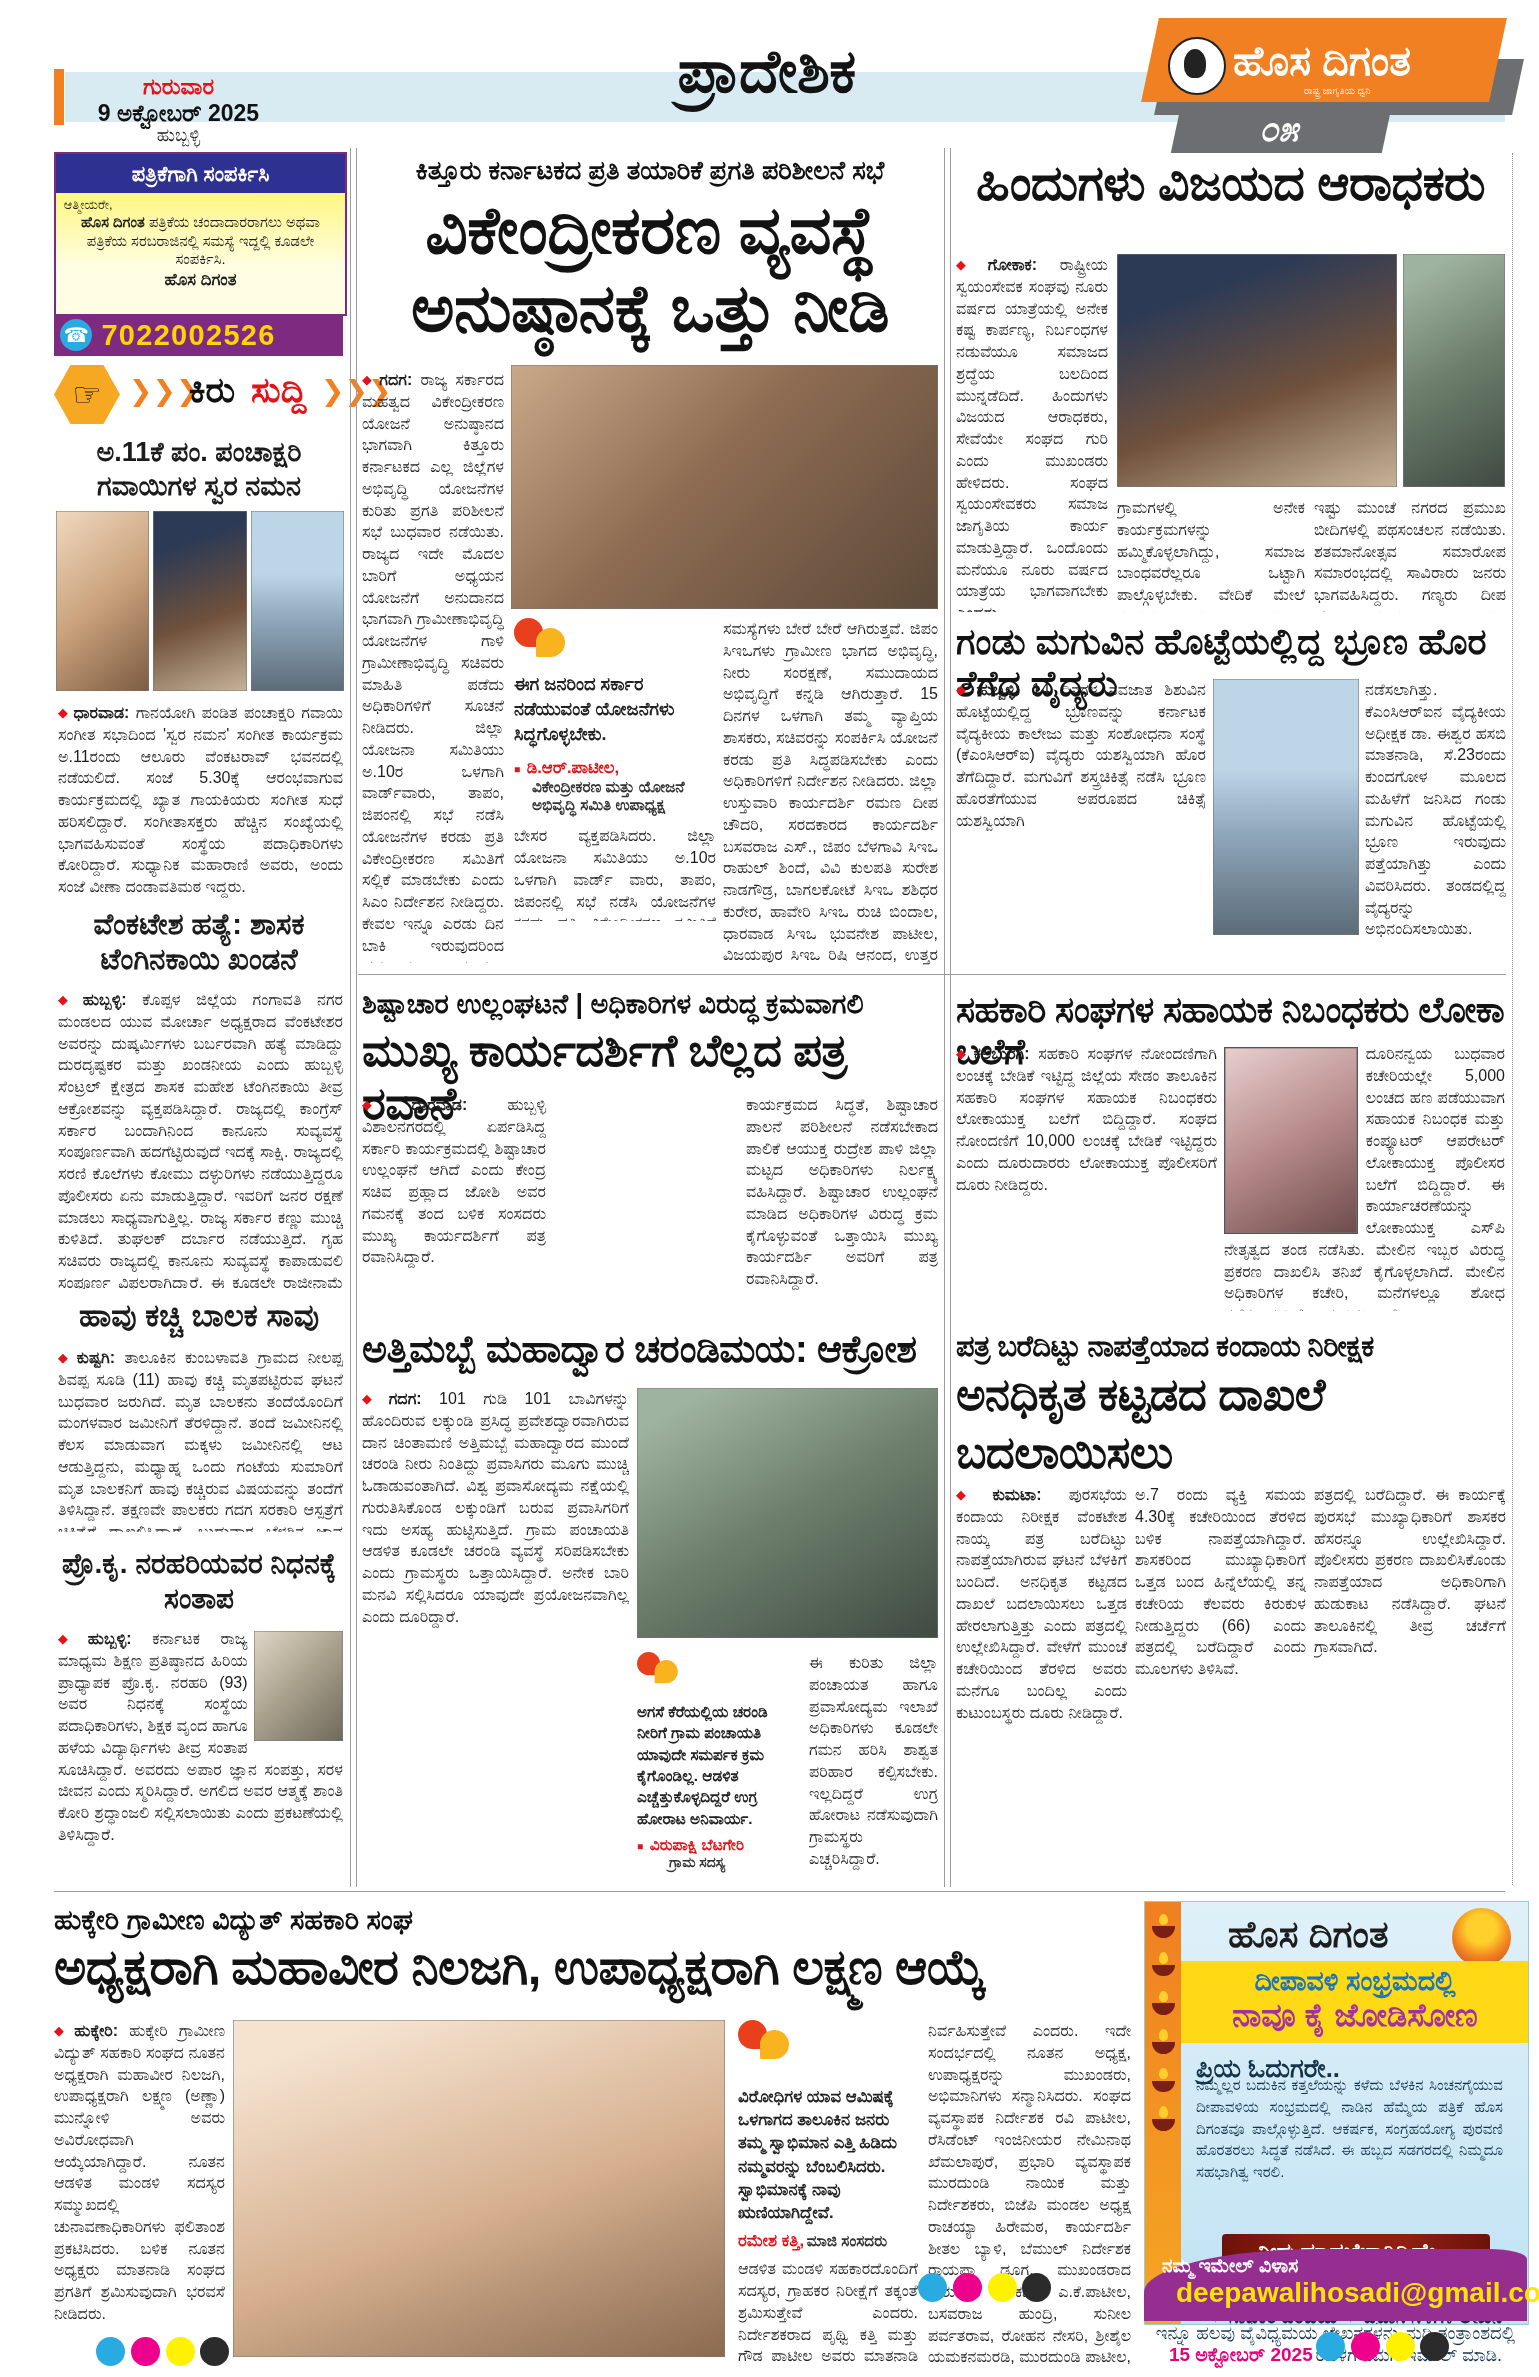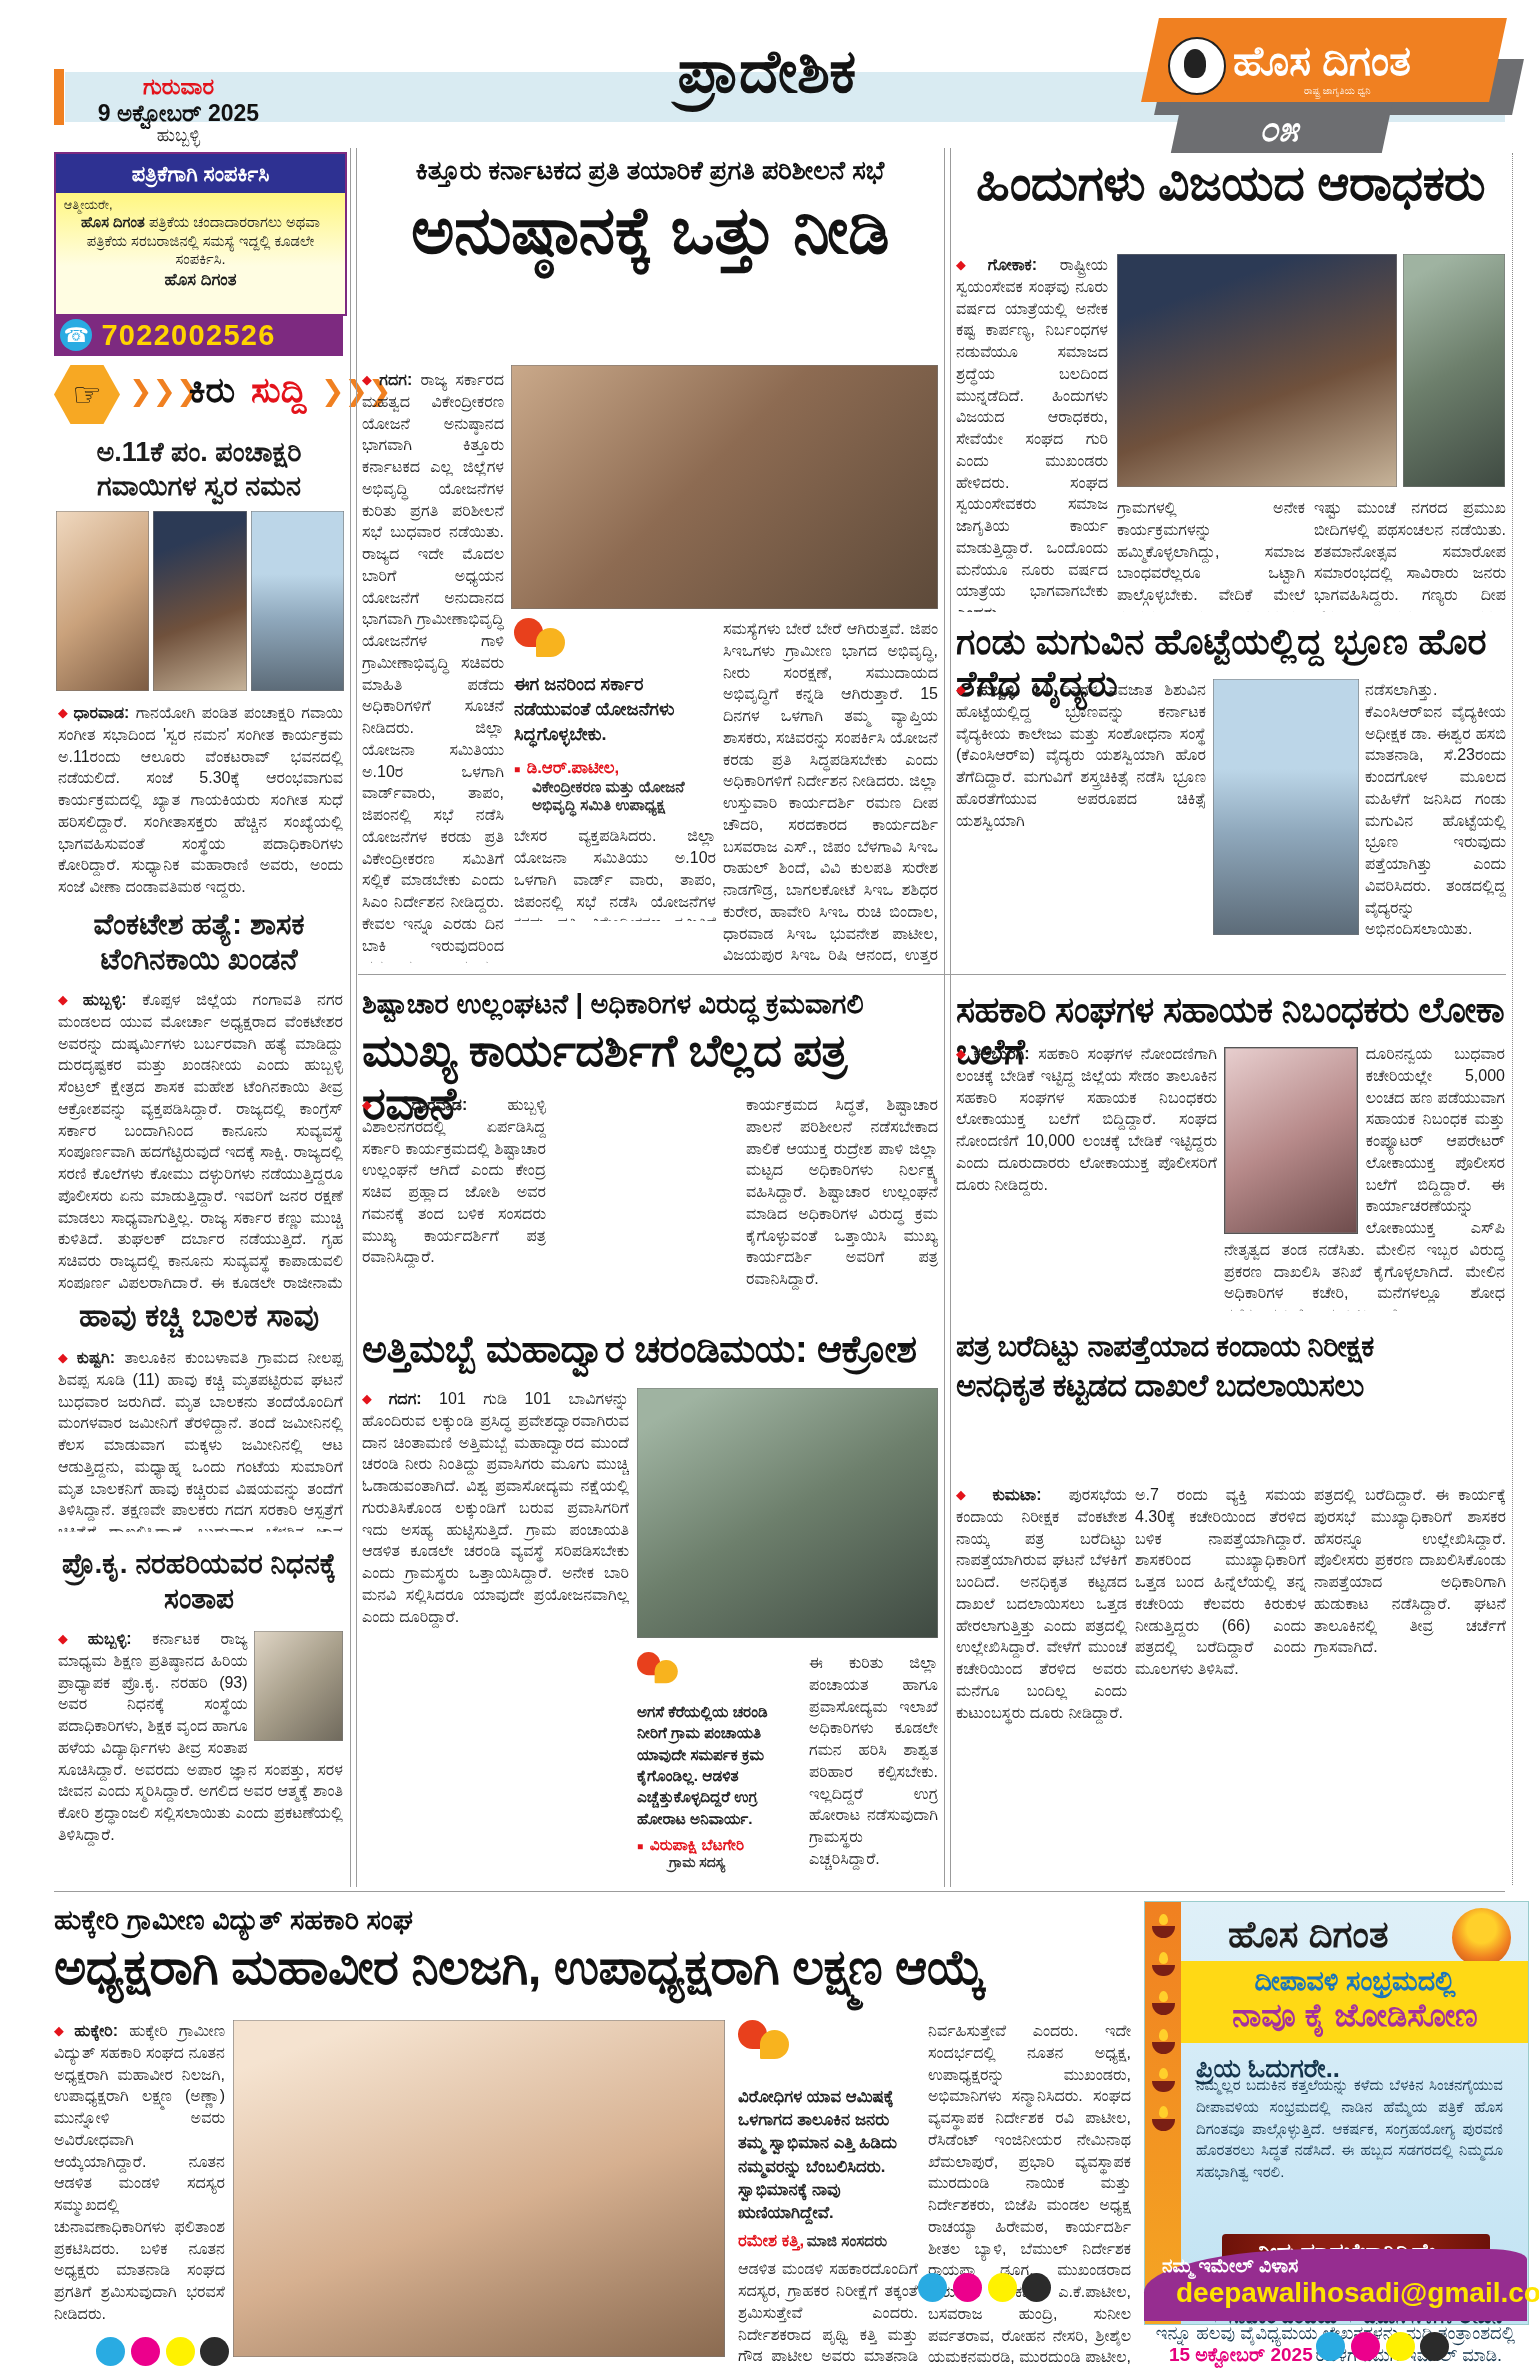--- a/index.html
+++ b/index.html
@@ -117,20 +117,21 @@
   <div class="abs bd" style="left:58px;top:1628px;width:285px;height:256px;overflow:hidden;">
     <div class="ph ph4" style="float:right;width:89px;height:110px;margin:2.6px 0 5.1px 6.4px;"></div>
     <span class="dia">◆</span><span class="dl">ಹುಬ್ಬಳ್ಳಿ:</span>
     <span>ಕರ್ನಾಟಕ ರಾಜ್ಯ ಮಾಧ್ಯಮ ಶಿಕ್ಷಣ ಪ್ರತಿಷ್ಠಾನದ ಹಿರಿಯ ಪ್ರಾಧ್ಯಾಪಕ ಪ್ರೊ.ಕೃ. ನರಹರಿ (93) ಅವರ ನಿಧನಕ್ಕೆ ಸಂಸ್ಥೆಯ ಪದಾಧಿಕಾರಿಗಳು, ಶಿಕ್ಷಕ ವೃಂದ ಹಾಗೂ ಹಳೆಯ ವಿದ್ಯಾರ್ಥಿಗಳು ತೀವ್ರ ಸಂತಾಪ ಸೂಚಿಸಿದ್ದಾರೆ. ಅವರದು ಅಪಾರ ಜ್ಞಾನ ಸಂಪತ್ತು, ಸರಳ ಜೀವನ ಎಂದು ಸ್ಮರಿಸಿದ್ದಾರೆ. ಅಗಲಿದ ಅವರ ಆತ್ಮಕ್ಕೆ ಶಾಂತಿ ಕೋರಿ ಶ್ರದ್ಧಾಂಜಲಿ ಸಲ್ಲಿಸಲಾಯಿತು ಎಂದು ಪ್ರಕಟಣೆಯಲ್ಲಿ ತಿಳಿಸಿದ್ದಾರೆ.</span>
   </div>
 
   <div class="abs vdiv" style="left:350px;top:148px;height:1739px;"></div>
 
   <div class="abs c kick" style="left:361px;top:156px;width:578px;">ಕಿತ್ತೂರು ಕರ್ನಾಟಕದ ಪ್ರತಿ ತಯಾರಿಕೆ ಪ್ರಗತಿ ಪರಿಶೀಲನೆ ಸಭೆ</div>
   <div class="abs c hl" style="left:361px;top:192px;width:578px;font-size:66px;line-height:1.18;">
+    <div>ವಿಕೇಂದ್ರೀಕರಣ ವ್ಯವಸ್ಥೆ</div>
     <div>ಅನುಷ್ಠಾನಕ್ಕೆ ಒತ್ತು ನೀಡಿ</div>
   </div>
   <div class="abs ph ph1" style="left:511px;top:365px;width:427px;height:244px;"></div>
   <div class="abs bd" style="left:362px;top:369px;width:142px;height:594px;overflow:hidden;">
     <span class="dia">◆</span><span class="dl">ಗದಗ:</span>
     <span>ರಾಜ್ಯ ಸರ್ಕಾರದ ಮಹತ್ವದ ವಿಕೇಂದ್ರೀಕರಣ ಯೋಜನೆ ಅನುಷ್ಠಾನದ ಭಾಗವಾಗಿ ಕಿತ್ತೂರು ಕರ್ನಾಟಕದ ಎಲ್ಲ ಜಿಲ್ಲೆಗಳ ಅಭಿವೃದ್ಧಿ ಯೋಜನೆಗಳ ಕುರಿತು ಪ್ರಗತಿ ಪರಿಶೀಲನೆ ಸಭೆ ಬುಧವಾರ ನಡೆಯಿತು. ರಾಜ್ಯದ ಇದೇ ಮೊದಲ ಬಾರಿಗೆ ಅಧ್ಯಯನ ಯೋಜನೆಗೆ ಅನುದಾನದ ಭಾಗವಾಗಿ ಗ್ರಾಮೀಣಾಭಿವೃದ್ಧಿ ಯೋಜನೆಗಳ ಗಾಳಿ ಗ್ರಾಮೀಣಾಭಿವೃದ್ಧಿ ಸಚಿವರು ಮಾಹಿತಿ ಪಡೆದು ಅಧಿಕಾರಿಗಳಿಗೆ ಸೂಚನೆ ನೀಡಿದರು. ಜಿಲ್ಲಾ ಯೋಜನಾ ಸಮಿತಿಯು ಅ.10ರ ಒಳಗಾಗಿ ವಾರ್ಡ್‌ವಾರು, ತಾಪಂ, ಜಿಪಂನಲ್ಲಿ ಸಭೆ ನಡೆಸಿ ಯೋಜನೆಗಳ ಕರಡು ಪ್ರತಿ ವಿಕೇಂದ್ರೀಕರಣ ಸಮಿತಿಗೆ ಸಲ್ಲಿಕೆ ಮಾಡಬೇಕು ಎಂದು ಸಿಎಂ ನಿರ್ದೇಶನ ನೀಡಿದ್ದರು. ಕೇವಲ ಇನ್ನೂ ಎರಡು ದಿನ ಬಾಕಿ ಇರುವುದರಿಂದ ಚಮತ್ಕಾರ ಮಾಡಲು ಸಾಧ್ಯವಿಲ್ಲ. ಇನ್ನೂ ವಾರ್ಡ್‌ವಾರು, ಅಭಿವೃದ್ಧಿ ಯೋಜನೆ ಪ್ರತಿ ಪಡೆದು</span>
   </div>
 
   <div class="abs" style="left:514px;top:618px;width:202px;height:345px;">
     <div class="qi"></div>
@@ -196,21 +197,21 @@
     <div style="margin-top:6.4px;">
       <span class="sq">■</span>
       <span class="qname" style="font-size:15.3px;">ವಿರುಪಾಕ್ಷಿ ಬೆಟಗೇರಿ</span>
       <div class="qrole" style="font-size:14px;margin-left:32px;">ಗ್ರಾಮ ಸದಸ್ಯ</div>
     </div>
   </div>
   <div class="abs bd" style="left:809px;top:1652px;width:129px;height:227px;overflow:hidden;">ಈ ಕುರಿತು ಜಿಲ್ಲಾ ಪಂಚಾಯತ ಹಾಗೂ ಪ್ರವಾಸೋದ್ಯಮ ಇಲಾಖೆ ಅಧಿಕಾರಿಗಳು ಕೂಡಲೇ ಗಮನ ಹರಿಸಿ ಶಾಶ್ವತ ಪರಿಹಾರ ಕಲ್ಪಿಸಬೇಕು. ಇಲ್ಲದಿದ್ದರೆ ಉಗ್ರ ಹೋರಾಟ ನಡೆಸುವುದಾಗಿ ಗ್ರಾಮಸ್ಥರು ಎಚ್ಚರಿಸಿದ್ದಾರೆ.</div>
 
   <div class="abs hl" style="left:956px;top:1328px;width:549px;font-size:29px;line-height:1.3;">
     <div>ಪತ್ರ ಬರೆದಿಟ್ಟು ನಾಪತ್ತೆಯಾದ ಕಂದಾಯ ನಿರೀಕ್ಷಕ</div>
-    <div style="font-size:31px;">ಅನಧಿಕೃತ ಕಟ್ಟಡದ ದಾಖಲೆ ಬದಲಾಯಿಸಲು</div>
+    <div style="font-size:45px;">ಅನಧಿಕೃತ ಕಟ್ಟಡದ ದಾಖಲೆ ಬದಲಾಯಿಸಲು</div>
   </div>
   <div class="abs bd" style="left:956px;top:1484px;width:171px;height:396px;overflow:hidden;">
     <span class="dia">◆</span><span class="dl">ಕುಮಟಾ:</span>
     <span>ಪುರಸಭೆಯ ಕಂದಾಯ ನಿರೀಕ್ಷಕ ವೆಂಕಟೇಶ ನಾಯ್ಕ ಪತ್ರ ಬರೆದಿಟ್ಟು ನಾಪತ್ತೆಯಾಗಿರುವ ಘಟನೆ ಬೆಳಕಿಗೆ ಬಂದಿದೆ. ಅನಧಿಕೃತ ಕಟ್ಟಡದ ದಾಖಲೆ ಬದಲಾಯಿಸಲು ಒತ್ತಡ ಹೇರಲಾಗುತ್ತಿತ್ತು ಎಂದು ಪತ್ರದಲ್ಲಿ ಉಲ್ಲೇಖಿಸಿದ್ದಾರೆ. ವೇಳೆಗೆ ಮುಂಚೆ ಕಚೇರಿಯಿಂದ ತೆರಳಿದ ಅವರು ಮನೆಗೂ ಬಂದಿಲ್ಲ ಎಂದು ಕುಟುಂಬಸ್ಥರು ದೂರು ನೀಡಿದ್ದಾರೆ.</span>
   </div>
   <div class="abs bd" style="left:1135px;top:1484px;width:171px;height:396px;overflow:hidden;">ಅ.7 ರಂದು ವ್ಯಕ್ತಿ ಸಮಯ 4.30ಕ್ಕೆ ಕಚೇರಿಯಿಂದ ತೆರಳಿದ ಬಳಿಕ ನಾಪತ್ತೆಯಾಗಿದ್ದಾರೆ. ಶಾಸಕರಿಂದ ಮುಖ್ಯಾಧಿಕಾರಿಗೆ ಒತ್ತಡ ಬಂದ ಹಿನ್ನೆಲೆಯಲ್ಲಿ ತನ್ನ ಕಚೇರಿಯ ಕೆಲವರು ಕಿರುಕುಳ ನೀಡುತ್ತಿದ್ದರು (66) ಎಂದು ಪತ್ರದಲ್ಲಿ ಬರೆದಿದ್ದಾರೆ ಎಂದು ಮೂಲಗಳು ತಿಳಿಸಿವೆ.</div>
   <div class="abs bd" style="left:1314px;top:1484px;width:192px;height:396px;overflow:hidden;">ಪತ್ರದಲ್ಲಿ ಬರೆದಿದ್ದಾರೆ. ಈ ಕಾರ್ಯಕ್ಕೆ ಪುರಸಭೆ ಮುಖ್ಯಾಧಿಕಾರಿಗೆ ಶಾಸಕರ ಹೆಸರನ್ನೂ ಉಲ್ಲೇಖಿಸಿದ್ದಾರೆ. ಪೊಲೀಸರು ಪ್ರಕರಣ ದಾಖಲಿಸಿಕೊಂಡು ನಾಪತ್ತೆಯಾದ ಅಧಿಕಾರಿಗಾಗಿ ಹುಡುಕಾಟ ನಡೆಸಿದ್ದಾರೆ. ಘಟನೆ ತಾಲೂಕಿನಲ್ಲಿ ತೀವ್ರ ಚರ್ಚೆಗೆ ಗ್ರಾಸವಾಗಿದೆ.</div>
 
   <div class="abs hdiv" style="left:54px;top:1891px;width:1451px;"></div>
 

